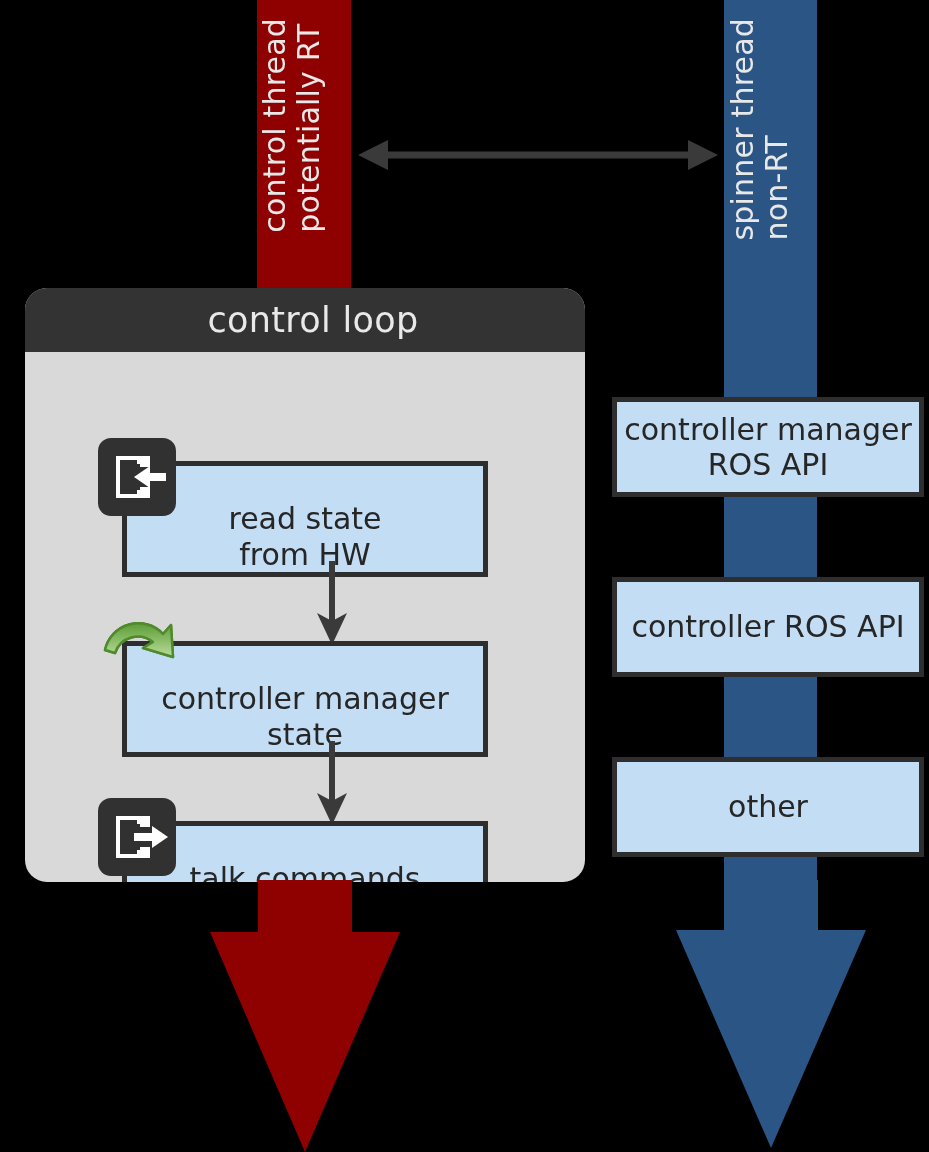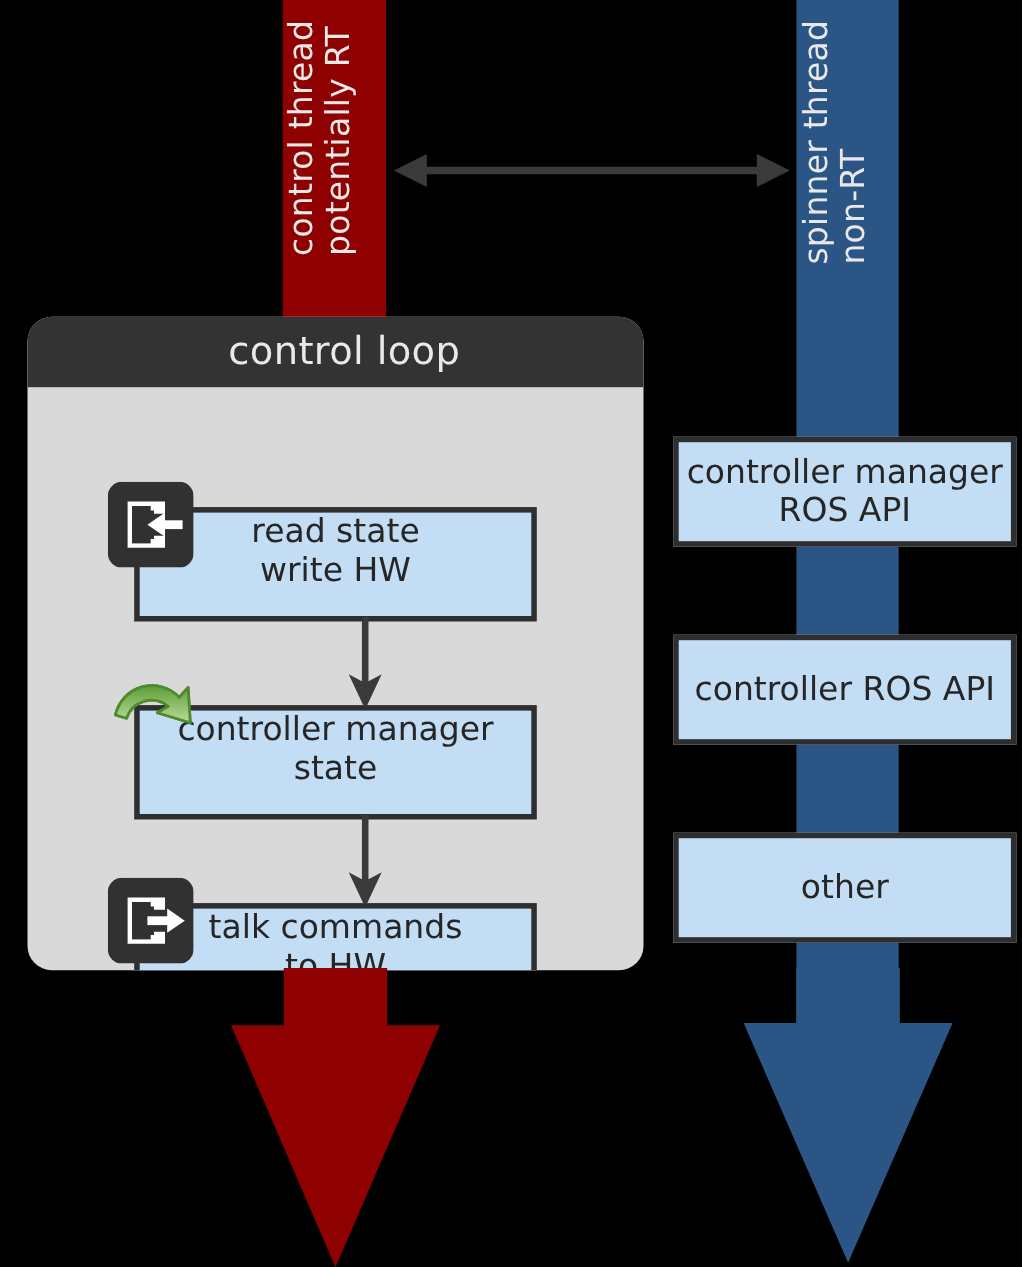--- a/index.html
+++ b/index.html
@@ -93,26 +93,26 @@
   #control-loop-body {
     position: relative;
     height: 530px;
   }
 
   
   .step-box {
     position: absolute;
     left: 97px;
     width: 366px;
-    height: 104px;
+    height: 116px;
     background: #c3ddf4;
     border: 5px solid #2e2e2e;
     box-sizing: border-box;
     display: flex;
-    align-items: flex-start;
+    align-items: flex-end;
     justify-content: center;
     text-align: center;
     font-size: 30px;
     color: #262626;
     line-height: 1.18;
   }
   #step-read  { top: 109px; }
   #step-update{ top: 289px; }
   #step-write { top: 469px; }
 
@@ -175,21 +175,21 @@
   </svg>
 
   <div id="control-loop-panel">
     <div id="control-loop-header">control loop</div>
 
     <div id="control-loop-body">
 
       <div id="step-read" class="step-box">
         <div>
           <span>read state</span><br>
-          <span>write HW</span>
+          <span>from HW</span>
         </div>
       </div>
 
       <svg class="connector" style="top:209px;" width="36" height="84" viewBox="0 0 36 84">
         <line x1="18" y1="0" x2="18" y2="62" stroke="#3a3a3a" stroke-width="6"></line>
         <polygon points="18,84 3,52 18,60 33,52" fill="#3a3a3a"></polygon>
       </svg>
 
       <div id="step-update" class="step-box">
         <div>

